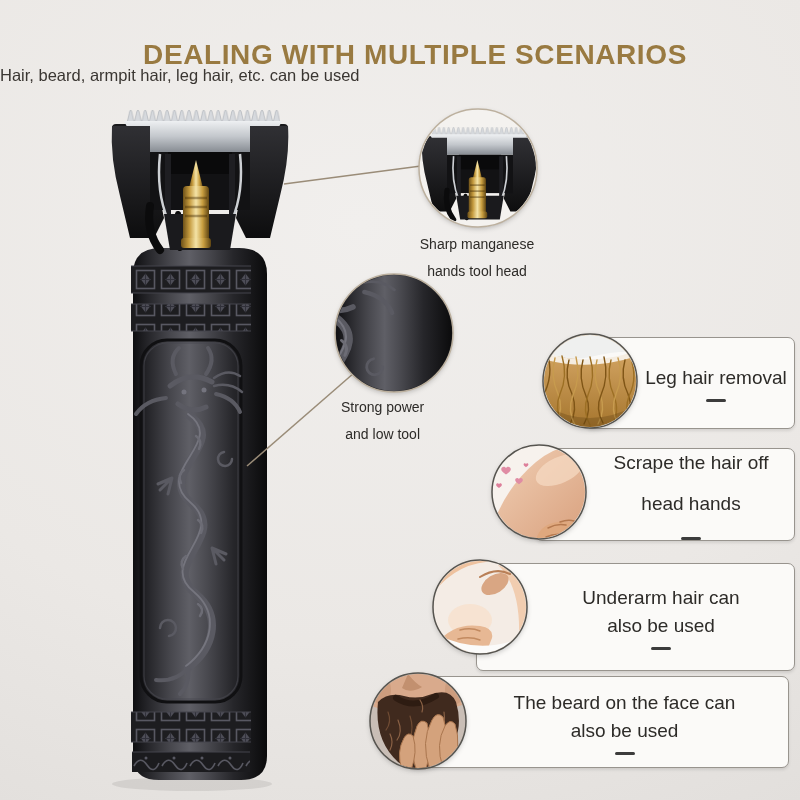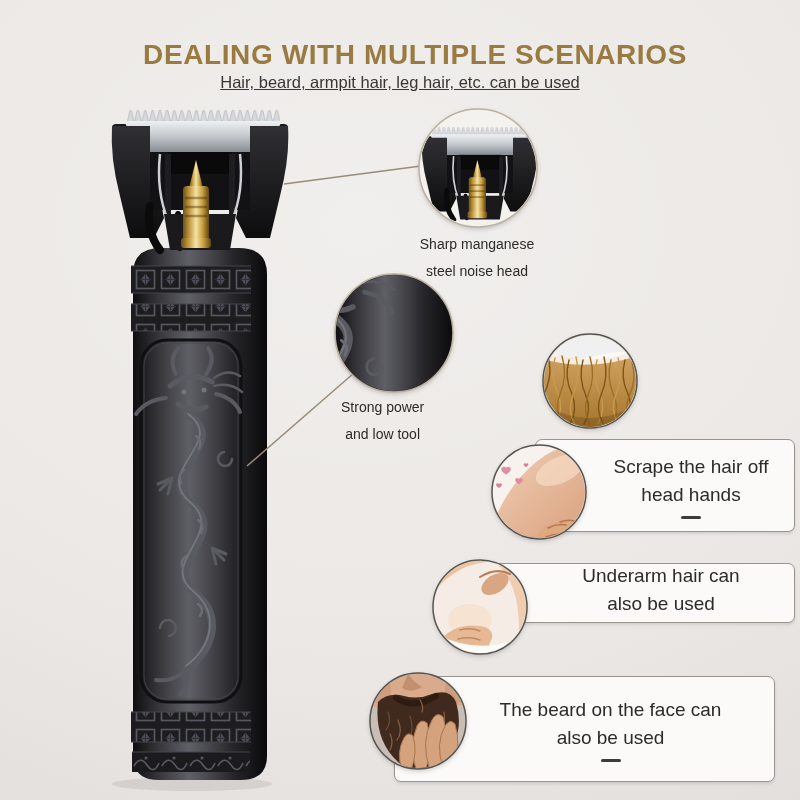--- a/index.html
+++ b/index.html
@@ -10,44 +10,49 @@
   }
   .layer{position:absolute;left:0;top:0;width:800px;height:800px;}
   .cards{z-index:1;}
   .art{z-index:2;}
   .textlayer{z-index:3;pointer-events:none;}
   .page-title{
     position:absolute;top:24px;left:0;width:800px;text-align:center;
     font-size:28px;font-weight:bold;letter-spacing:0.6px;color:#997a41;
   }
   .page-subtitle{
-    position:absolute;top:73px;left:0;width:800px;text-align:center;
-    font-size:16.5px;color:#3a3632;text-decoration:underline;
+    position:absolute;top:66px;left:0;width:800px;text-align:left;
+    font-size:16.5px;color:#3a3632;
   }
   .callout{position:absolute;color:#2d2b28;font-size:14px;line-height:27px;}
   .callout-head{left:377px;top:231px;width:200px;text-align:center;}
   .callout-power{left:341px;top:394px;text-align:center;}
   .feature-card{
     position:absolute;background:#fbfaf8;border:1px solid #98948e;border-radius:7px;
     box-shadow:0 2px 3px rgba(0,0,0,0.10);
     display:flex;flex-direction:column;align-items:center;justify-content:center;
     color:#2d2b28;font-size:19px;line-height:28px;text-align:center;box-sizing:border-box;
   }
   .card-1{left:585px;top:337px;width:210px;height:92px;padding-left:52px;}
-  .card-2{left:535px;top:439px;width:260px;height:93px;padding-left:52px;}
-  .card-3{left:476px;top:563px;width:319px;height:60px;padding-left:51px;}
-  .card-4{left:394px;top:676px;width:381px;height:106px;padding-left:52px;}
+  .card-2{left:535px;top:448px;width:260px;height:93px;padding-left:52px;justify-content:space-between;}
+  .card-3{left:476px;top:563px;width:319px;height:108px;padding-left:51px;}
+  .card-4{left:408px;top:676px;width:381px;height:92px;padding-left:52px;}
   .dash{width:20px;height:3px;background:#3c3c3c;border-radius:2px;margin-top:7px;}
 </style>
 </head>
 <body>
 
 <div class="stage">
 
   <div class="layer cards">
+    <div class="feature-card card-1">
+      <div>Leg hair removal</div>
+      <div></div>
+      <div class="dash"></div>
+    </div>
     <div class="feature-card card-2">
       <div>Scrape the hair off</div>
       <div>head hands</div>
       <div class="dash"></div>
     </div>
     <div class="feature-card card-3">
       <div>Underarm hair can</div>
       <div>also be used</div>
       <div class="dash"></div>
     </div>
@@ -325,21 +330,21 @@
       <circle cx="418" cy="721" r="48" fill="none" stroke="#56544f" stroke-width="1.5"></circle>
     </g>
   </svg>
 
   <div class="layer textlayer">
     <h1 class="page-title" style="margin:15px;">DEALING WITH MULTIPLE SCENARIOS</h1>
     <div class="page-subtitle">Hair, beard, armpit hair, leg hair, etc. can be used</div>
 
     <div class="callout callout-head">
       <div>Sharp manganese</div>
-      <div>steel noise head</div>
+      <div>hands tool head</div>
     </div>
 
     <div class="callout callout-power">
       <div>Strong power</div>
       <div>and low tool</div>
     </div>
   </div>
 
 </div>
 

